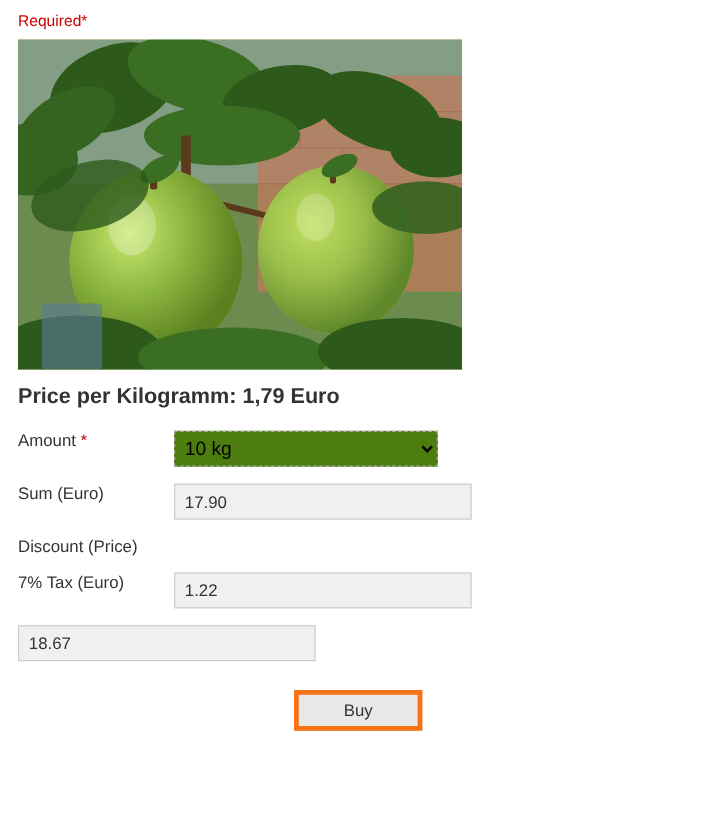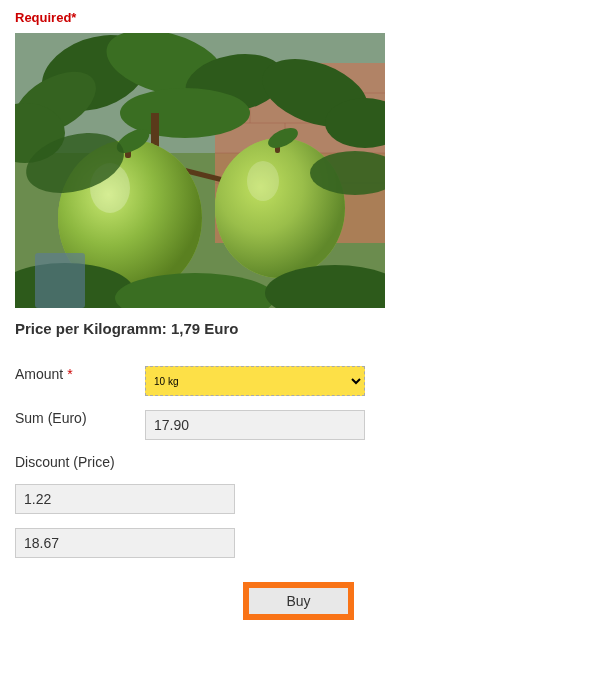--- a/index.html
+++ b/index.html
@@ -12,81 +12,81 @@
       font-size: 14px;
       background: #fff;
       color: #333;
       width: 597px;
       min-height: 689px;
       padding: 10px 15px;
     }
     .required-label {
       color: #cc0000;
       font-size: 13px;
-      font-weight: bold;
+      font-weight: normal;
       margin-bottom: 8px;
     }
     .product-image-container {
       width: 370px;
       height: 275px;
       margin-bottom: 12px;
       overflow: hidden;
       background: #5a8a3a;
       position: relative;
     }
     
     .product-image-container svg {
       width: 100%;
       height: 100%;
     }
     .price-info {
-      font-size: 15px;
+      font-size: 18px;
       font-weight: bold;
-      margin-bottom: 29px;
+      margin-bottom: 18px;
     }
     .form-row {
       display: flex;
       align-items: flex-start;
       margin-bottom: 14px;
     }
     .form-label {
       width: 130px;
       font-size: 14px;
       color: #333;
     }
     .form-label .required-star {
       color: #cc0000;
     }
     .form-select {
       width: 220px;
       height: 30px;
       border: 1px solid #aaa;
-      background: #fde047;
-      font-size: 10px;
+      background: #4d7c0f;
+      font-size: 16px;
       padding: 2px 4px;
       cursor: pointer;
       border-style: dashed;
     }
     .form-input {
-      width: 220px;
+      width: 248px;
       height: 30px;
       border: 1px solid #ccc;
       background: #f0f0f0;
       font-size: 14px;
       padding: 2px 8px;
       color: #333;
       outline: none;
     }
     .buy-btn {
       display: block;
       margin: 10px auto 0 auto;
       padding: 5px 37px;
       font-size: 14px;
       background: #e8e8e8;
-      border: 6px solid #f97316;
+      border: 4px solid #f97316;
       cursor: pointer;
       color: #333;
     }
     .buy-row {
       display: flex;
       justify-content: center;
       margin-top: 8px;
     }
   </style>
 </head>
@@ -181,20 +181,21 @@
 <div class="form-row">
   <div class="form-label">Sum (Euro)</div>
   <input class="form-input" type="text" readonly="" value="17.90" style="">
 </div>
 
 <div class="form-row">
   <div class="form-label">Discount (Price)</div>
 </div>
 
 <div class="form-row">
+  <div class="form-label">7% Tax (Euro)</div>
   <input class="form-input" type="text" readonly="" value="1.22" style="">
 </div>
 
 <div class="form-row">
   <input class="form-input" type="text" readonly="" value="18.67" style="">
 </div>
 
 <div class="buy-row">
   <button class="buy-btn">Buy</button>
 </div>

